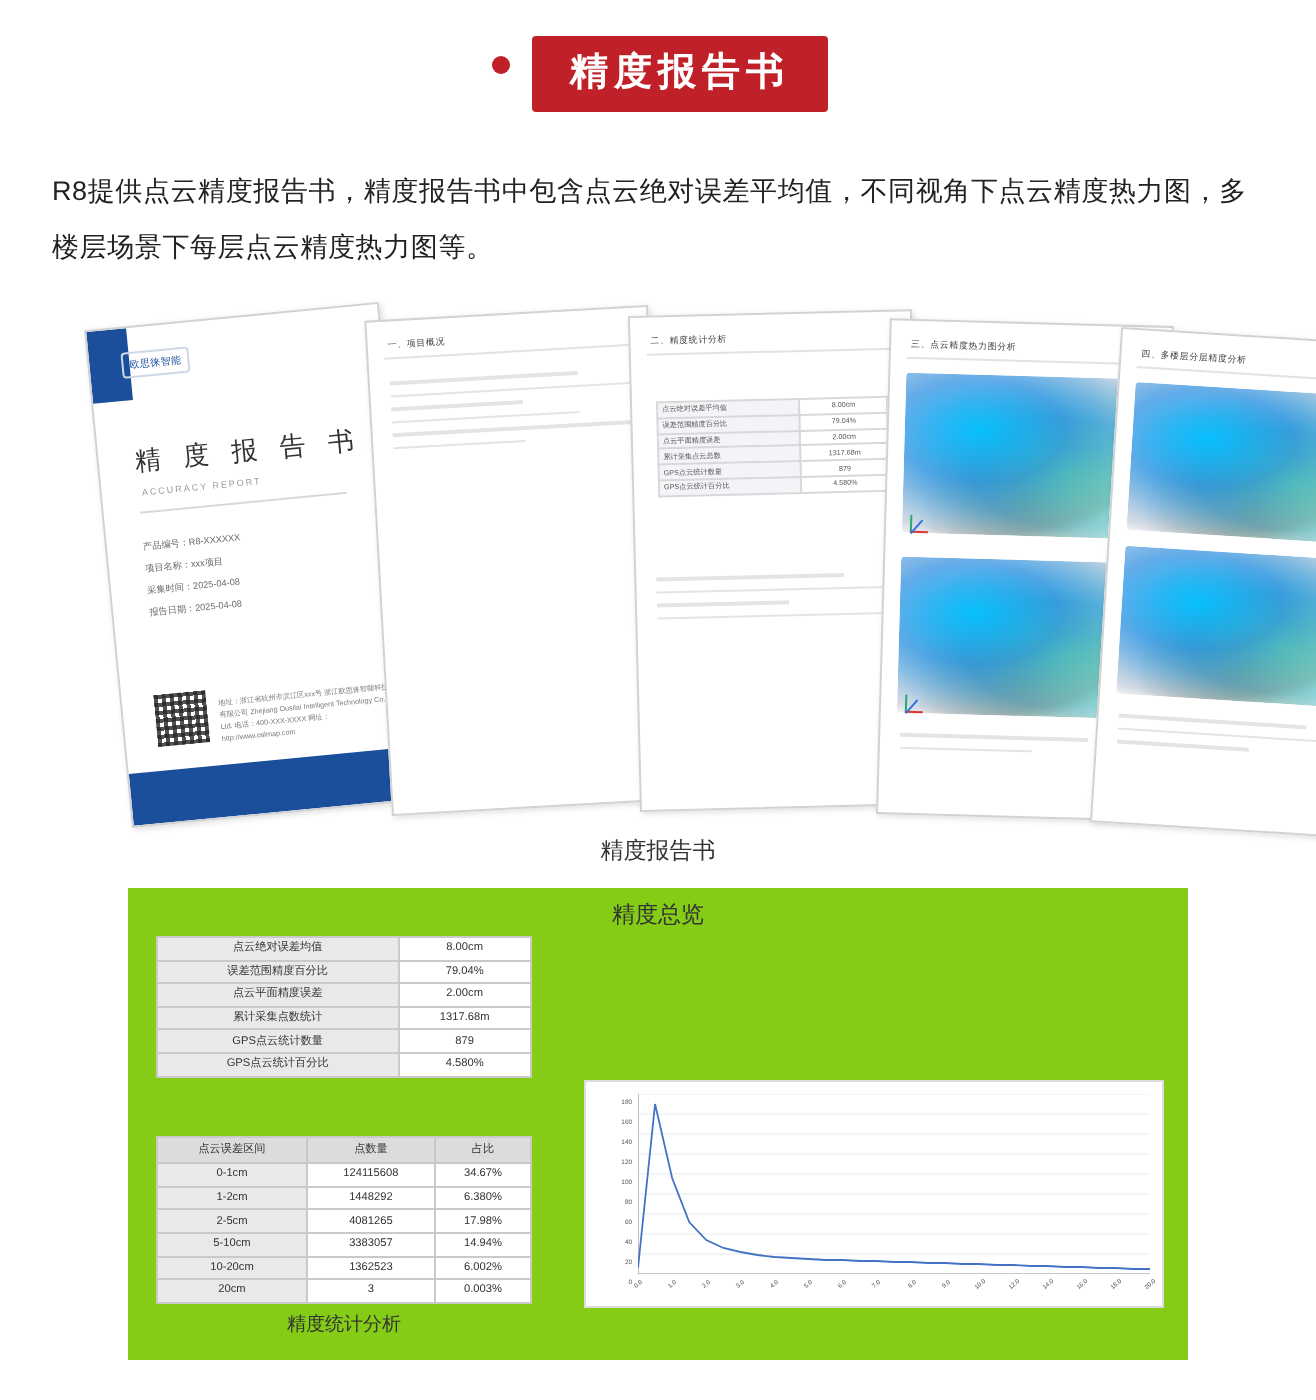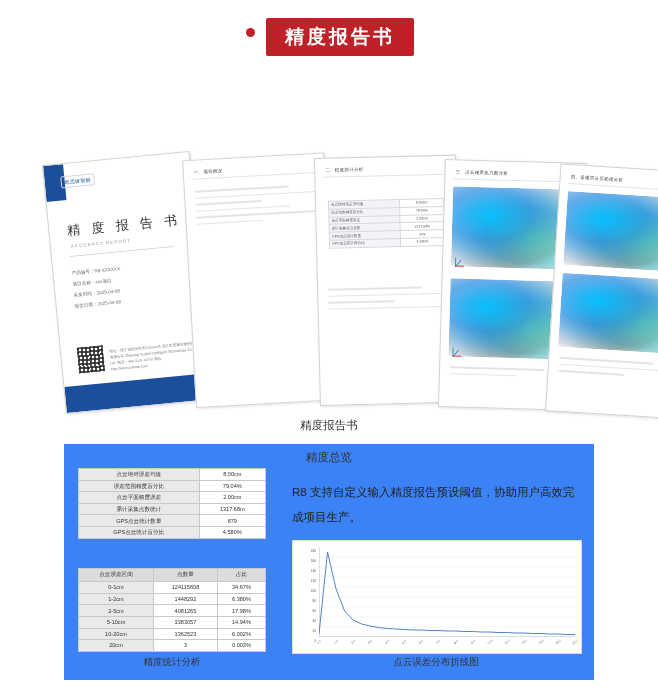--- a/index.html
+++ b/index.html
@@ -265,21 +265,21 @@
   }
   .cap-report { top: 418px; }
 
   
   .panel {
     position: absolute;
     left: 64px;
     top: 444px;
     width: 530px;
     height: 236px;
-    background: #3b82f6;
+    background: #84cc16;
   }
   .panel-title {
     position: absolute;
     top: 6px;
     width: 530px;
     text-align: center;
     font-size: 11.5px;
     color: #333;
   }
 
@@ -402,20 +402,21 @@
 </head>
 <body>
 
 <div class="page">
 
   <div class="title-row">
     <div class="title-dot"></div>
     <div class="title-badge">精度报告书</div>
   </div>
 
+  <div class="intro">R8提供点云精度报告书，精度报告书中包含点云绝对误差平均值，不同视角下点云精度热力图，多楼层场景下每层点云精度热力图等。</div>
 
   <div class="fan">
 
     <div class="sheet cover">
       <div class="cov-blue-top"></div>
       <div class="cov-logo">欧思徕智能</div>
       <div class="cov-title">精 度 报 告 书</div>
       <div class="cov-sub">ACCURACY REPORT</div>
       <div class="cov-rule"></div>
       <div class="cov-fields">
@@ -586,21 +587,20 @@
       </tr>
       <tr>
         <td class="k">20cm</td>
         <td class="v">3</td>
         <td class="v">0.003%</td>
       </tr>
     </tbody>
       </table>
     <div class="tbl-caption" id="cap-interval">精度统计分析</div>
 
-    <div class="panel-note">R8 支持自定义输入精度报告预设阈值，协助用户高效完成项目生产。</div>
 
     <div class="chart-box">
       <div class="ylab" id="y-ticks">
           <span style="top: 96px;">0</span>
           <span style="top: 86px;">20</span>
           <span style="top: 76px;">40</span>
           <span style="top: 66px;">60</span>
           <span style="top: 56px;">80</span>
           <span style="top: 46px;">100</span>
           <span style="top: 36px;">120</span>
@@ -636,16 +636,15 @@
           <span style="left: 53.3333%;">8.0</span>
           <span style="left: 60%;">9.0</span>
           <span style="left: 66.6667%;">10.0</span>
           <span style="left: 73.3333%;">12.0</span>
           <span style="left: 80%;">14.0</span>
           <span style="left: 86.6667%;">16.0</span>
           <span style="left: 93.3333%;">18.0</span>
           <span style="left: 100%;">20.0</span>
         </div>
     </div>
-    <div id="cap-chart">点云误差分布折线图</div>
   </div>
 
 </div>
 
 </body></html>

